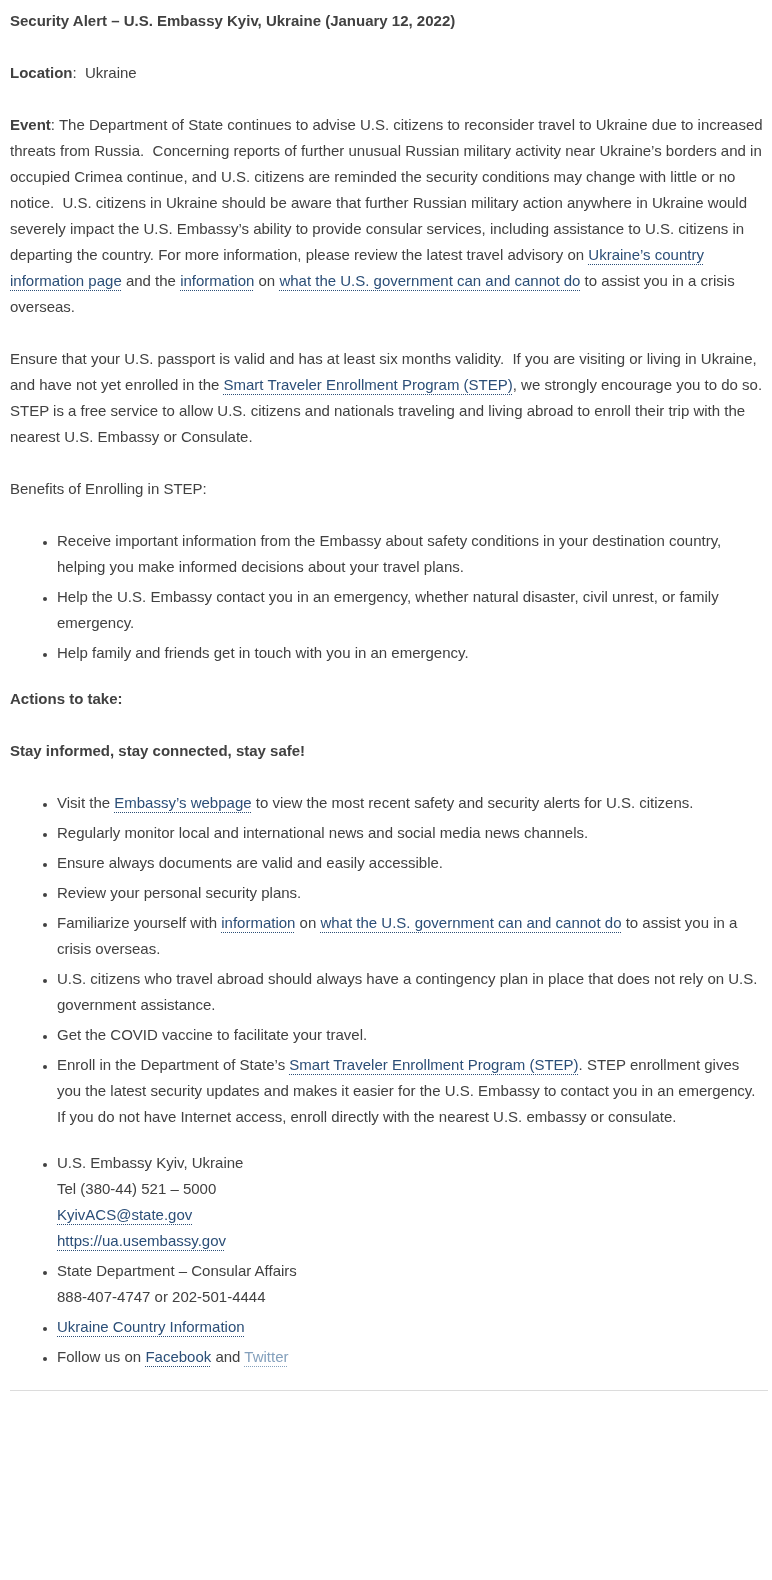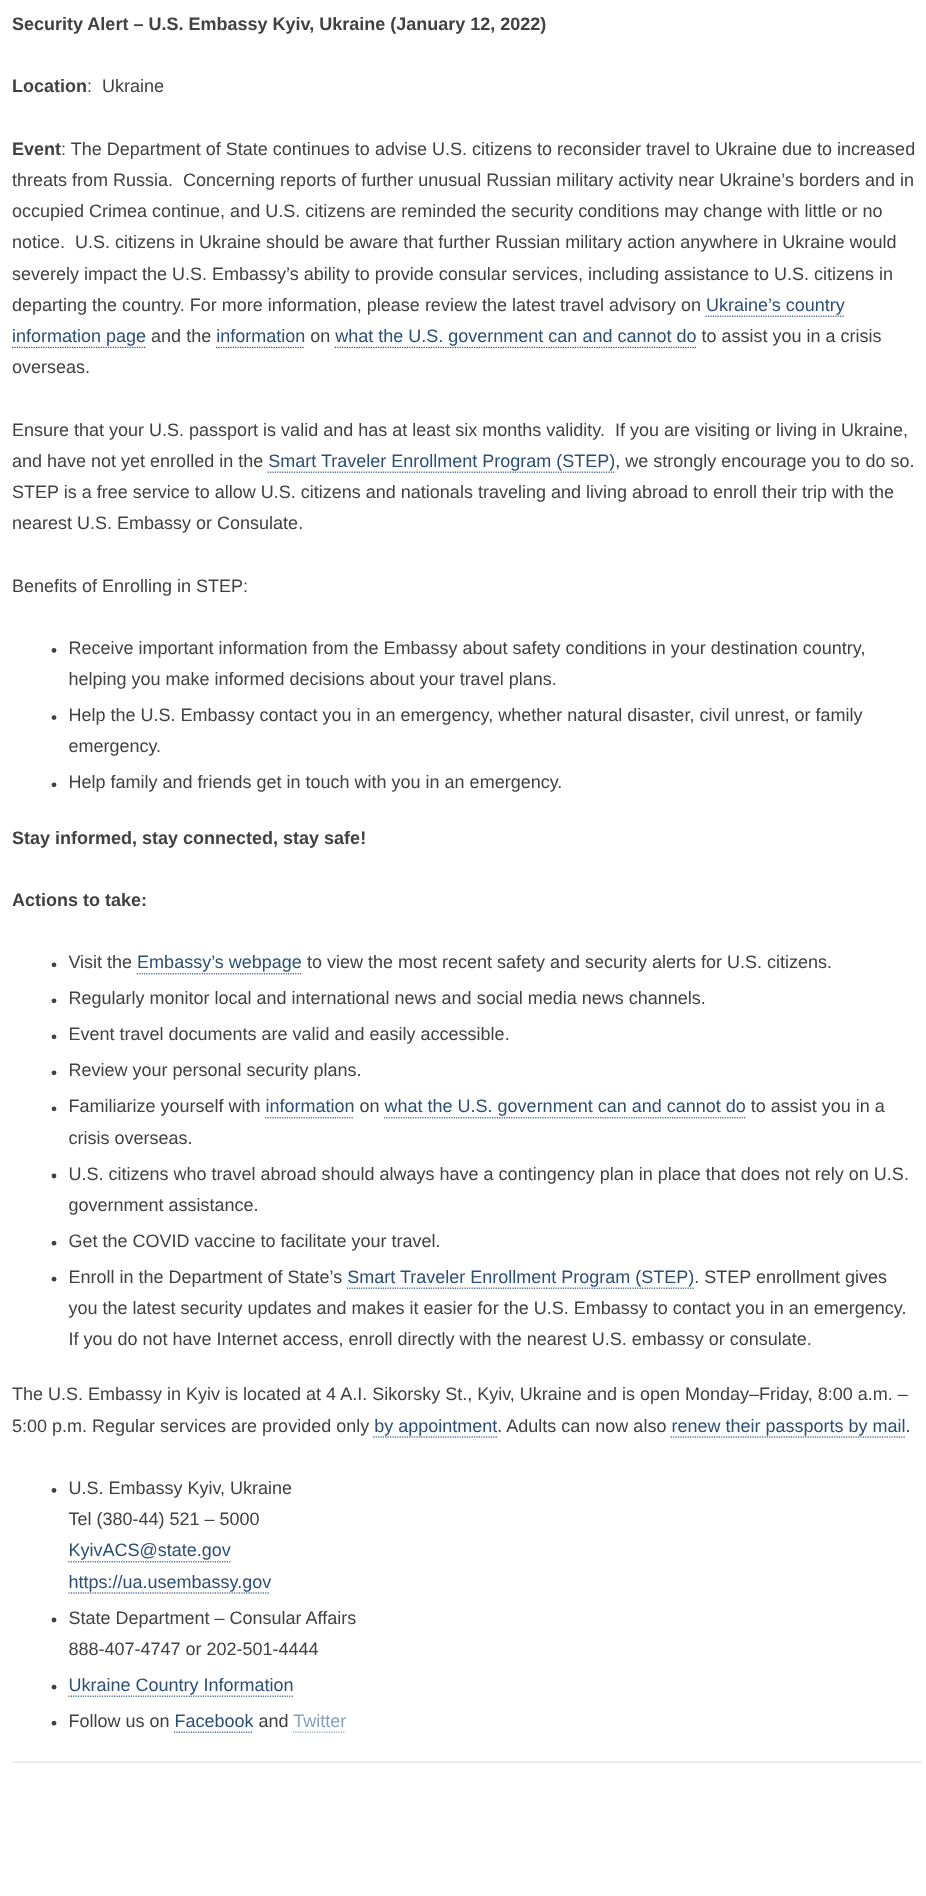--- a/index.html
+++ b/index.html
@@ -49,33 +49,32 @@
       <p class="h"><strong>Security Alert – U.S. Embassy Kyiv, Ukraine (January 12, 2022)</strong></p>
       <p><strong>Location</strong>: &nbsp;Ukraine</p>
       <p><strong>Event</strong>: The Department of State continues to advise U.S. citizens to reconsider travel to Ukraine due to increased threats from Russia. &nbsp;Concerning reports of further unusual Russian military activity near Ukraine’s borders and in occupied Crimea continue, and U.S. citizens are reminded the security conditions may change with little or no notice. &nbsp;U.S. citizens in Ukraine should be aware that further Russian military action anywhere in Ukraine would severely impact the U.S. Embassy’s ability to provide consular services, including assistance to U.S. citizens in departing the country. For more information, please review the latest travel advisory on <a href="#" class="lnk">Ukraine’s country information page</a> and the <a href="#" class="lnk">information</a> on <a href="#" class="lnk">what the U.S. government can and cannot do</a> to assist you in a crisis overseas.</p>
       <p>Ensure that your U.S. passport is valid and has at least six months validity. &nbsp;If you are visiting or living in Ukraine, and have not yet enrolled in the <a href="#" class="lnk">Smart Traveler Enrollment Program (STEP)</a>, we strongly encourage you to do so. STEP is a free service to allow U.S. citizens and nationals traveling and living abroad to enroll their trip with the nearest U.S. Embassy or Consulate.</p>
       <p>Benefits of Enrolling in STEP:</p>
       <ul>
         <li>Receive important information from the Embassy about safety conditions in your destination country, helping you make informed decisions about your travel plans.</li>
         <li>Help the U.S. Embassy contact you in an emergency, whether natural disaster, civil unrest, or family emergency.</li>
         <li>Help family and friends get in touch with you in an emergency.</li>
       </ul>
+      <p><strong>Actions to take:</strong></p>
       <p><strong>Stay informed, stay connected, stay safe!</strong></p>
-      <p><strong>Actions to take:</strong></p>
       <ul>
         <li>Visit the <a href="#" class="lnk">Embassy’s webpage</a> to view the most recent safety and security alerts for U.S. citizens.</li>
         <li>Regularly monitor local and international news and social media news channels.</li>
-        <li>Event travel documents are valid and easily accessible.</li>
+        <li>Ensure always documents are valid and easily accessible.</li>
         <li>Review your personal security plans.</li>
         <li>Familiarize yourself with <a href="#" class="lnk">information</a> on <a href="#" class="lnk">what the U.S. government can and cannot do</a> to assist you in a crisis overseas.</li>
         <li>U.S. citizens who travel abroad should always have a contingency plan in place that does not rely on U.S. government assistance.</li>
         <li>Get the COVID vaccine to facilitate your travel.</li>
         <li>Enroll in the Department of State’s <a href="#" class="lnk">Smart Traveler Enrollment Program (STEP)</a>. STEP enrollment gives you the latest security updates and makes it easier for the U.S. Embassy to contact you in an emergency. If you do not have Internet access, enroll directly with the nearest U.S. embassy or consulate.</li>
       </ul>
-      <p>The U.S. Embassy in Kyiv is located at 4 A.I. Sikorsky St., Kyiv, Ukraine and is open Monday–Friday, 8:00 a.m. – 5:00 p.m. Regular services are provided only <a href="#" class="lnk">by appointment</a>. Adults can now also <a href="#" class="lnk">renew their passports by mail</a>.</p>
       <ul>
         <li>U.S. Embassy Kyiv, Ukraine<br>Tel (380-44) 521 – 5000<br><a href="#" class="lnk">KyivACS@state.gov</a><br><a href="#" class="lnk">https://ua.usembassy.gov</a></li>
         <li>State Department – Consular Affairs<br>888-407-4747 or 202-501-4444</li>
         <li><a href="#" class="lnk">Ukraine Country Information</a></li>
         <li>Follow us on <a href="#" class="lnk">Facebook</a> and <a href="#" class="lnk visited">Twitter</a></li>
       </ul>
     </div>
   <hr class="post-divider">
 </div>
 

